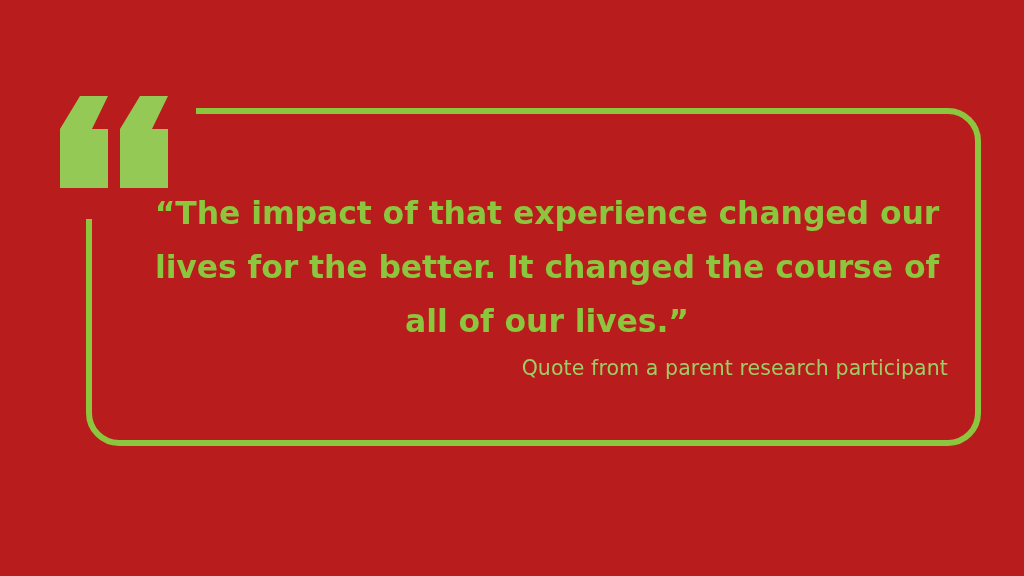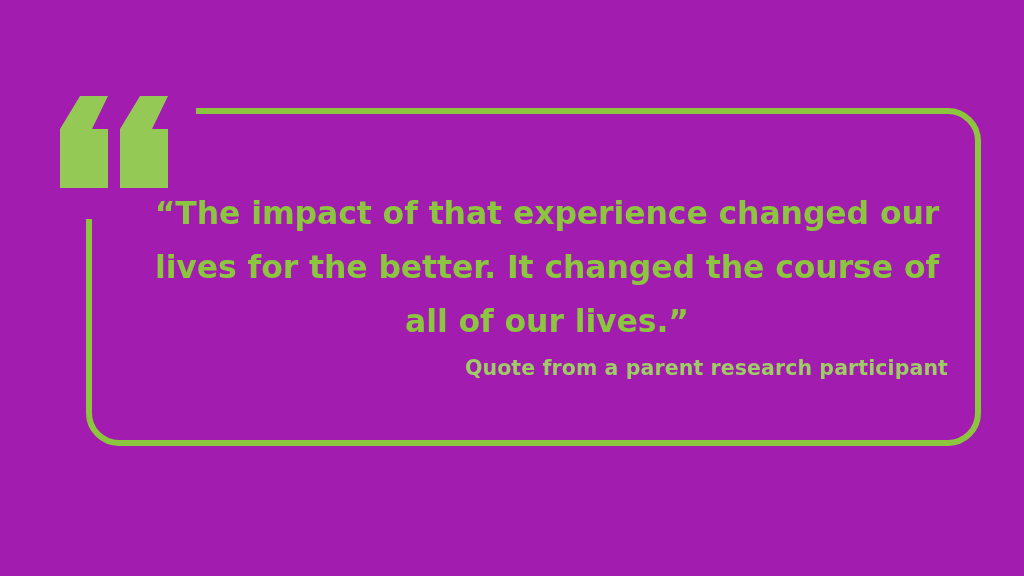--- a/index.html
+++ b/index.html
@@ -58,30 +58,30 @@
     letter-spacing: -0.1px;
     color: #8cc63f;
     font-family: "DejaVu Sans", "Liberation Sans", sans-serif;
   }
 
   #quote-attribution {
     margin: 6px 0 0 0;
     text-align: right;
     font-size: 20.5px;
     line-height: 28px;
-    font-weight: bold;
+    font-weight: normal;
     color: #9ecc65;
     letter-spacing: 0.1px;
     font-family: "DejaVu Sans", "Liberation Sans", sans-serif;
   }
 </style>
 </head>
 <body style="background: rgb(255, 255, 255);">
 
-<div id="slide" style="background: #a21caf;">
+<div id="slide" style="background: #b91c1c;">
 
   <svg id="quote-frame" viewBox="0 0 1024 576" aria-hidden="true">
 
     <path id="frame-path" d="M 196 111
              L 948 111
              A 30 30 0 0 1 978 141
              L 978 413
              A 30 30 0 0 1 948 443
              L 119 443
              A 30 30 0 0 1 89 413

